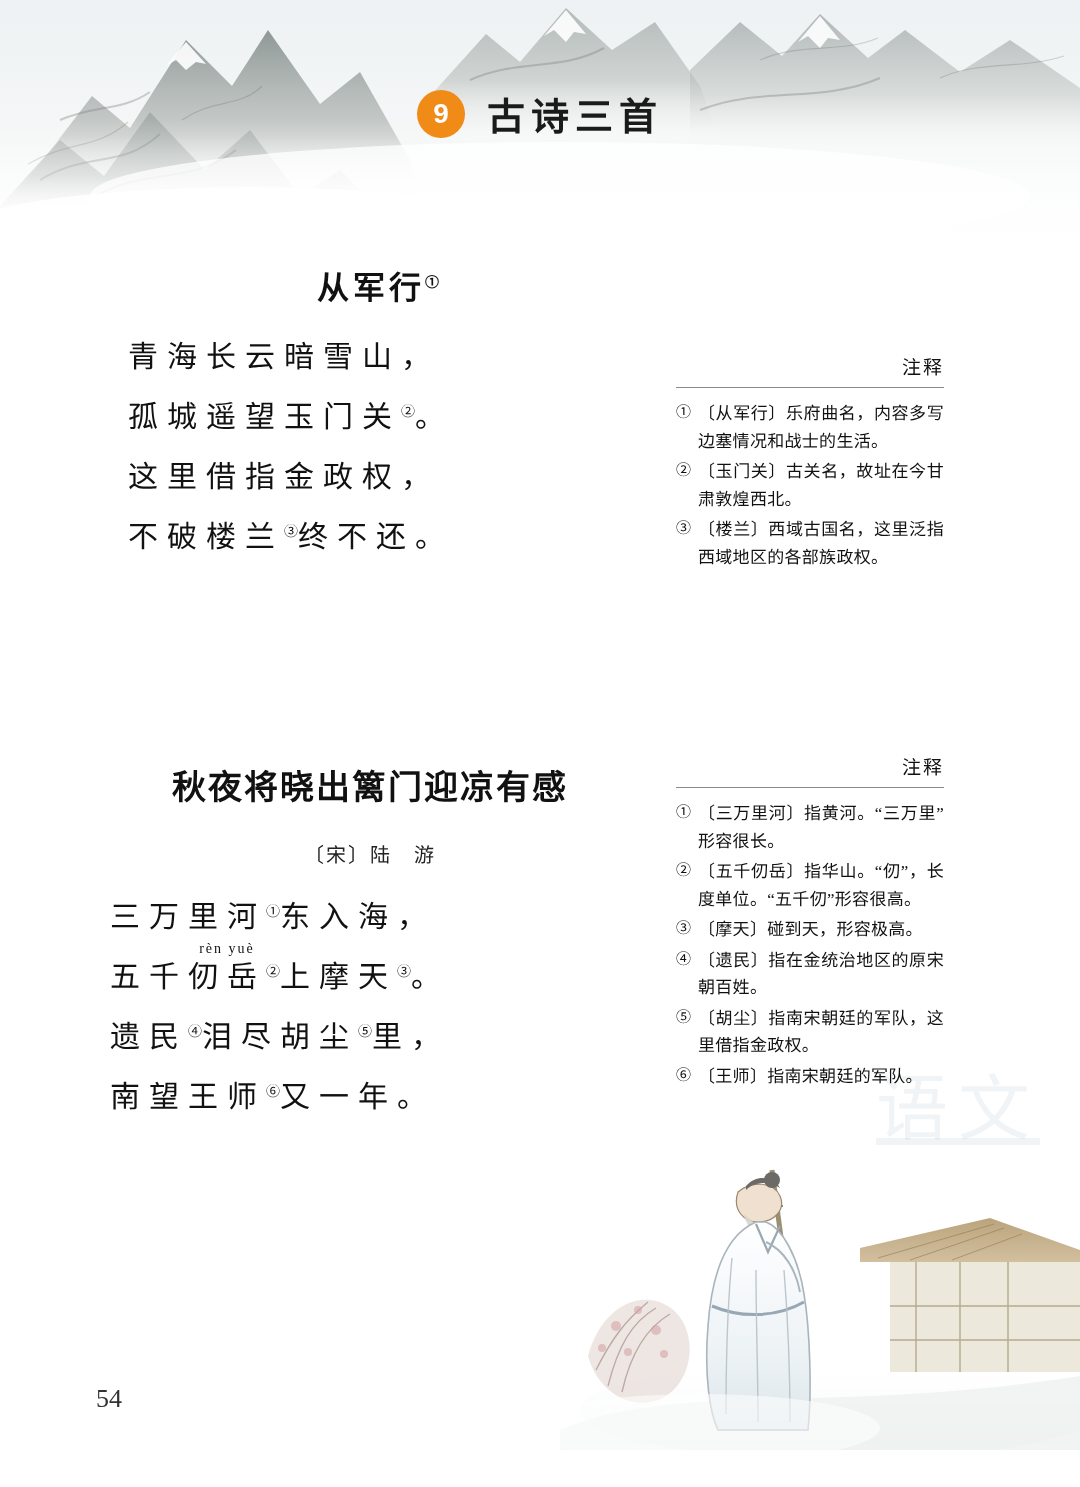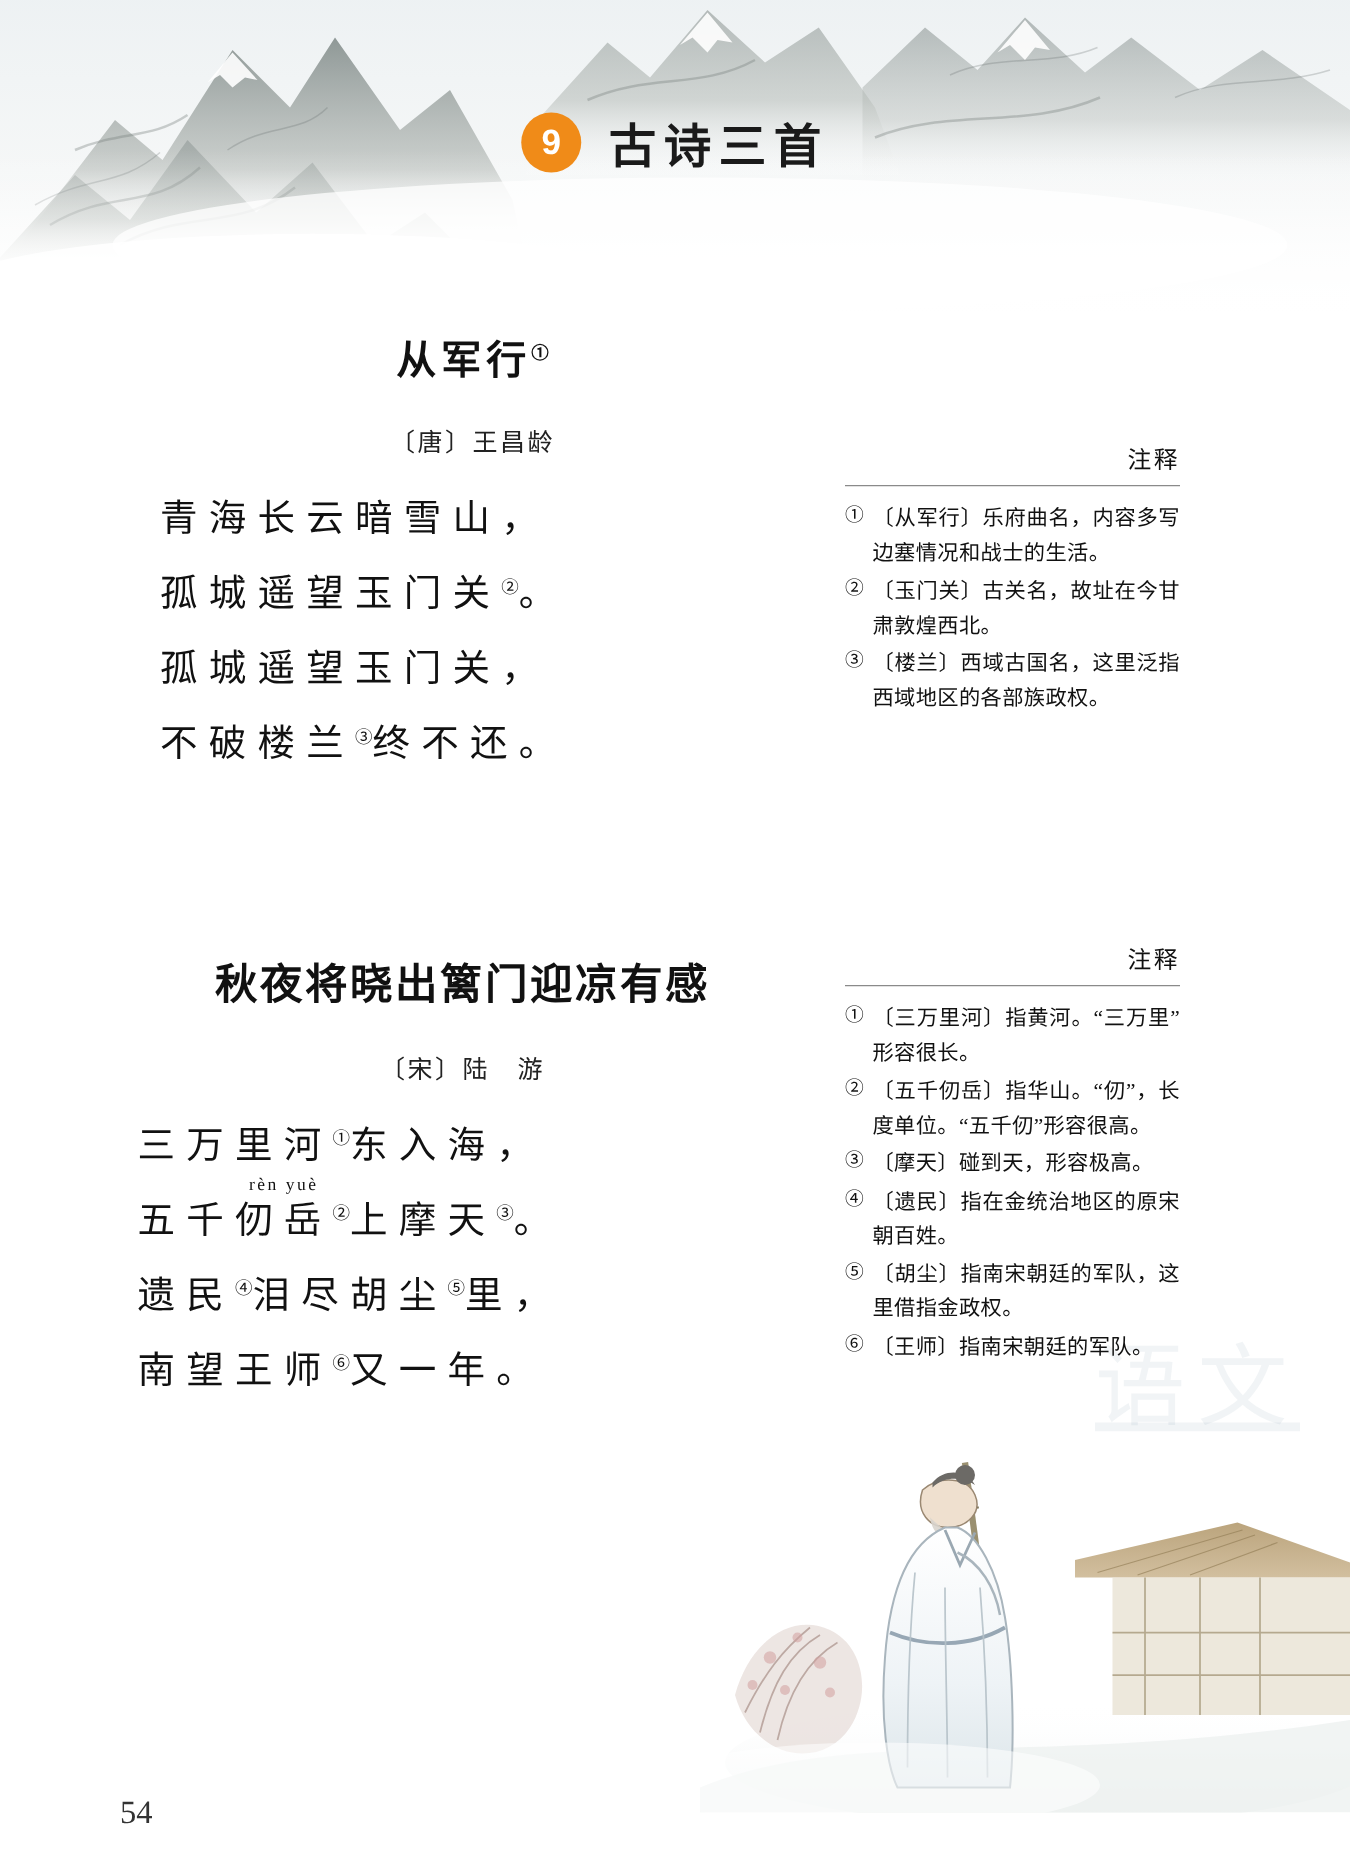--- a/index.html
+++ b/index.html
@@ -161,21 +161,21 @@
   .note-text {
     flex: 1 1 auto;
     text-align: justify;
     letter-spacing: 0.3px;
   }
 
   
   .page-number {
     position: absolute;
     left: 96px;
-    top: 1435px;
+    top: 1384px;
     font-size: 26px;
     color: #333;
     z-index: 3;
     font-family: "Liberation Serif", serif;
   }
 </style>
 </head>
 <body>
 
 <div class="art-top">
@@ -238,25 +238,24 @@
 </div>
 
 <div class="watermark">语文</div>
 
 <div class="lesson-head">
   <span class="lesson-num">9</span><span class="lesson-title">古诗三首</span>
 </div>
 
 <div class="poem" style="left:128px; top:262px; width:500px;">
   <div class="poem-title"><span>从军行</span><sup class="mark">①</sup></div>
-  <div class="poem-author">〔唐〕王昌龄</div>
   <div class="poem-lines">
     <div class="poem-line"><span>青海长云暗雪山，</span></div>
     <div class="poem-line"><span>孤城遥望玉门关</span><sup class="mark">②</sup><span>。</span></div>
-    <div class="poem-line"><span>孤城遥望玉门关，</span></div>
+    <div class="poem-line"><span>这里借指金政权，</span></div>
     <div class="poem-line"><span>不破楼兰</span><sup class="mark">③</sup><span>终不还。</span></div>
   </div>
 </div>
 
 <div class="notes" style="left:676px; top:352px;">
   <div class="notes-title">注释</div>
   <div class="notes-rule"></div>
   <div class="note-item">
     <span class="note-num">①</span>
     <span class="note-text">〔从军行〕乐府曲名，内容多写边塞情况和战士的生活。</span>

